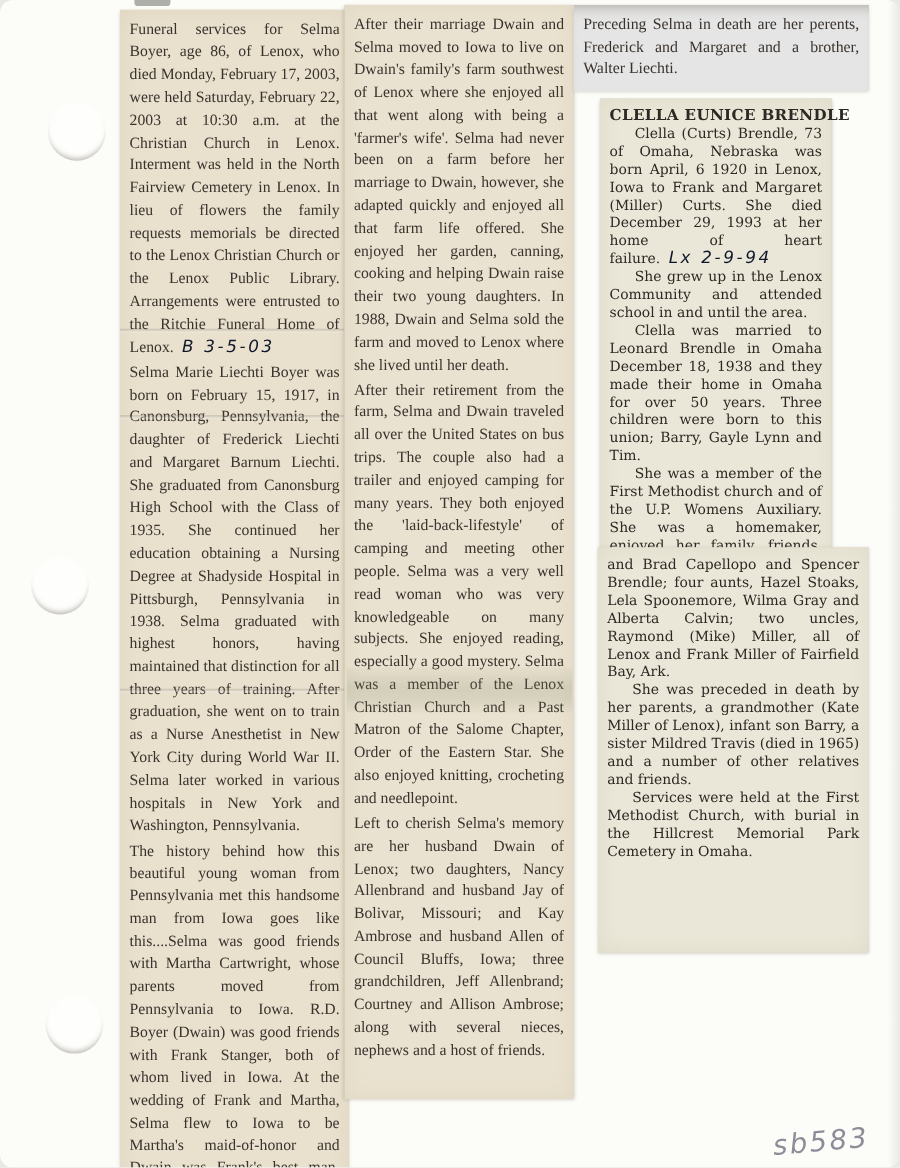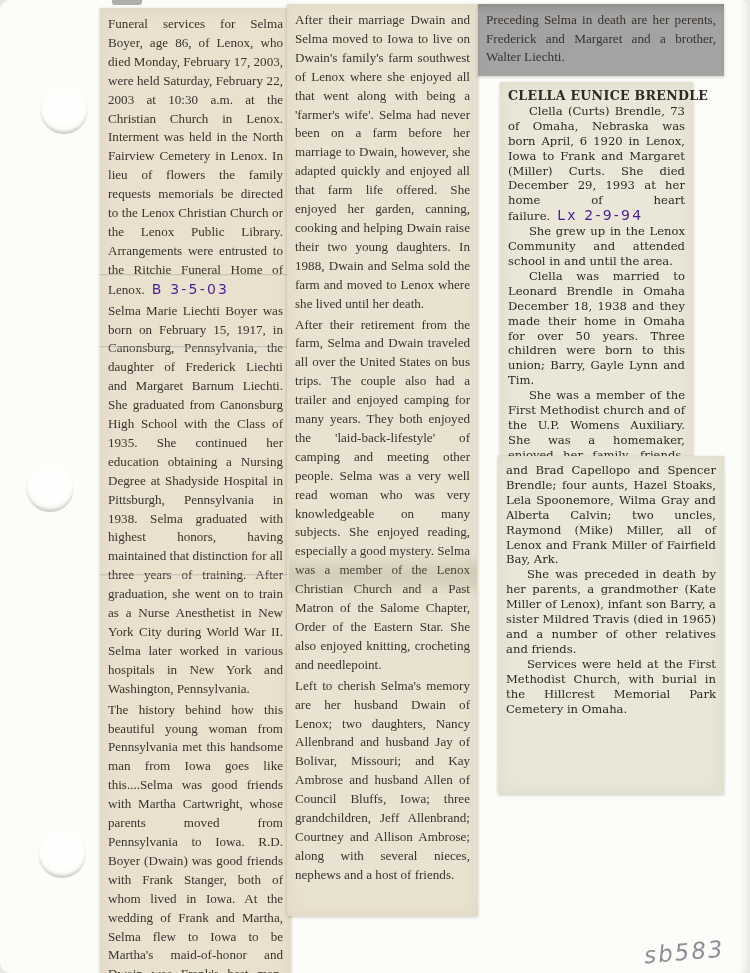--- a/index.html
+++ b/index.html
@@ -36,21 +36,21 @@
     padding:7px 8px;
     box-sizing:border-box;
     text-align:justify;
   }
   .clip p{margin:0 0 2px 0;}
 
   .col1{left:100px;top:8px;width:191px;min-height:958px;font-size:13.1px;line-height:18.9px;}
   .col2{left:287px;top:4px;width:191px;min-height:912px;font-size:13.1px;line-height:18.9px;background:#eae2d0;}
   .preceded{
     left:478px;top:4px;width:246px;min-height:72px;font-size:13.2px;line-height:18.5px;
-    background:#a3a3a3;
+    background:#e5e5e5;
     box-shadow:0 1px 3px rgba(90,80,60,0.30), inset 0 9px 10px -7px rgba(80,70,55,0.35);
   }
   .brendle{
     font-family:"DejaVu Serif","Liberation Serif",serif;
     font-size:11.6px;line-height:14.9px;color:#2c2823;
     background:#eae7d8;
   }
   .brendle1{left:500px;top:82px;width:193px;min-height:368px;}
   .brendle2{left:498px;top:456px;width:226px;min-height:338px;}
   .brendle p{margin:0;}
@@ -68,21 +68,22 @@
     position:absolute;left:289px;top:556px;width:188px;height:38px;
     background:
       linear-gradient(to bottom,
         rgba(135,145,115,0.05) 0%, rgba(130,140,110,0.22) 45%,
         rgba(130,140,110,0.18) 70%, rgba(135,145,115,0.04) 100%);
     pointer-events:none;
   }
 
   .ink{
     font-family:"DejaVu Sans","Liberation Sans",sans-serif;
-    color:#4c1d95;
+    font-style:italic;
+    color:#0f172a;
     letter-spacing:2.2px;
     font-size:14px;
     margin-left:7px;
     white-space:nowrap;
   }
   .pencil{
     position:absolute;right:26px;bottom:8px;
     font-family:"DejaVu Sans","Liberation Sans",sans-serif;
     font-style:italic;color:#8d8d98;
     font-size:23px;letter-spacing:2px;

